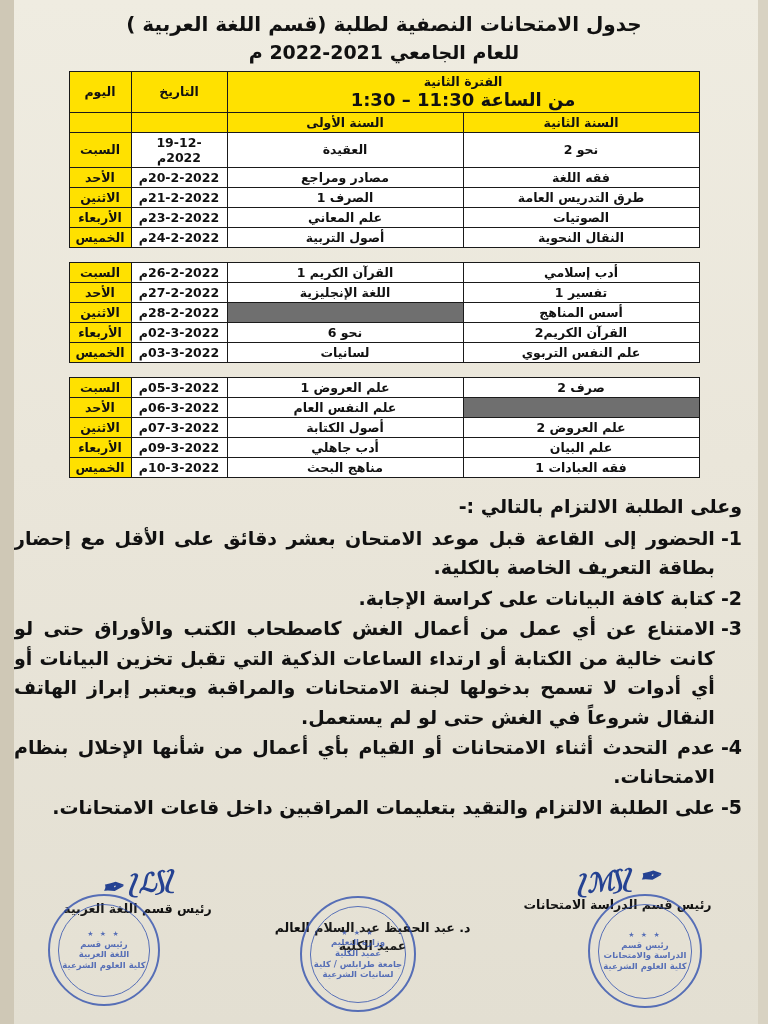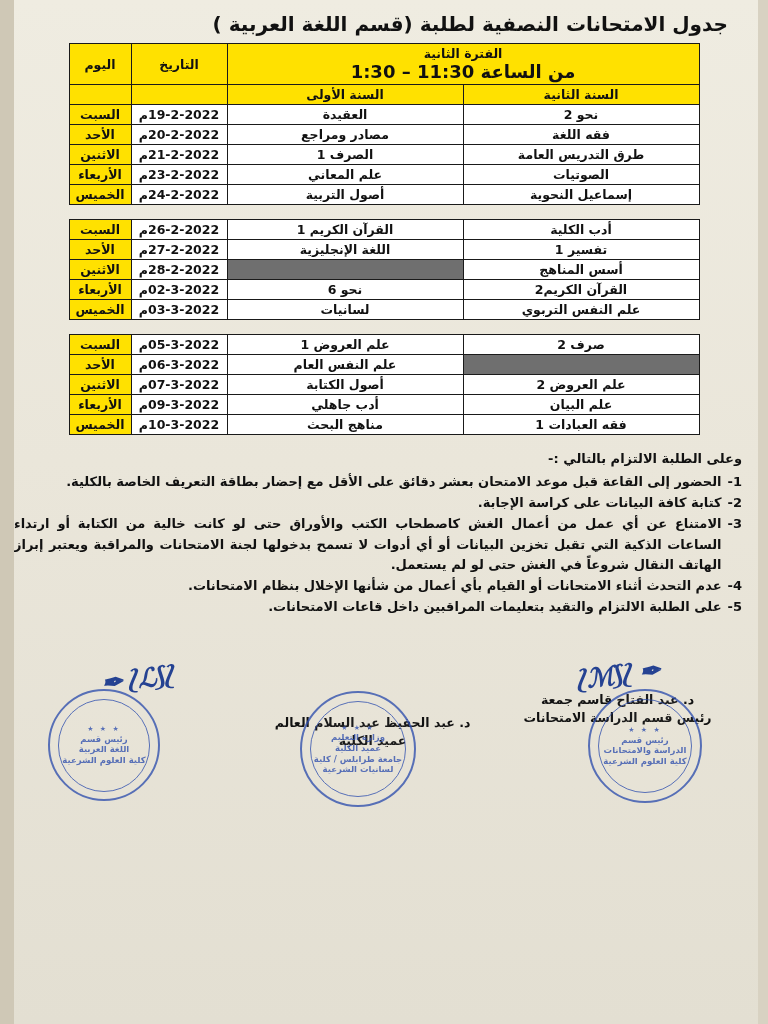--- a/index.html
+++ b/index.html
@@ -19,21 +19,20 @@
   .paper-edge-right{position:absolute;right:0;top:0;width:10px;height:100%;background:#d8d2c2;}
   .title-wrap{
     text-align:center;
     padding:10px 40px 4px 40px;
   }
   .title-line{
     font-weight:bold;
     color:#111;
     line-height:1.45;
     letter-spacing:0;
-    text-align:right;
   }
   .t1{font-size:20px;}
   .t2{font-size:19px;}
 
   table.sched{
     border-collapse:collapse;
     margin:0 auto;
     table-layout:fixed;
     background:#fff;
   }
@@ -57,21 +56,21 @@
   .hdr-sub{font-size:18px;font-weight:bold;}
   .day-cell{background:#ffe100 !important;font-size:13px;margin-top:40px;}
   .blank-cell{background:#6f6f6f !important;}
   .date-cell{font-size:12px;}
 
   .tbl-gap{height:14px;}
 
   .notes{
     margin:14px 26px 0 14px;
     color:#111;
-    font-size:13px;
+    font-size:19px;
     line-height:1.55;
     font-weight:bold;
     text-align:right;
   }
   .notes .lead{margin-bottom:3px;}
   .note-row{display:flex;gap:6px;align-items:flex-start;margin-bottom:1px;}
   .note-num{flex:0 0 auto;}
   .note-txt{flex:1 1 auto;text-align:justify;}
 
   .signatures{
@@ -131,20 +130,21 @@
 </style>
 </head>
 <body>
 
 <div class="page">
   <div class="paper-edge-left"></div>
   <div class="paper-edge-right"></div>
 
   <div class="title-wrap">
     <div class="title-line t1">جدول الامتحانات النصفية لطلبة (قسم اللغة العربية )</div>
+    <div class="title-line t2">للعام الجامعي 2021-2022 م</div>
   </div>
 
   <div>
 
     <table class="sched">
       <colgroup>
         <col class="col-y2">
           <col class="col-y1">
           <col class="col-date">
           <col class="col-day">
@@ -162,21 +162,21 @@
       <tr>
         <td class="hdr-yellow hdr-sub">السنة الثانية</td>
         <td class="hdr-yellow hdr-sub">السنة الأولى</td>
         <td class="hdr-yellow"></td>
         <td class="hdr-yellow"></td>
       </tr>
 
       <tr>
         <td>نحو 2</td>
         <td>العقيدة</td>
-        <td class="date-cell">19-2-2022م</td>
+        <td class="date-cell">19-12-2022م</td>
         <td class="day-cell">السبت</td>
       </tr>
       <tr>
         <td>فقه اللغة</td>
         <td>مصادر ومراجع</td>
         <td class="date-cell">20-2-2022م</td>
         <td class="day-cell">الأحد</td>
       </tr>
       <tr>
         <td>طرق التدريس العامة</td>
@@ -184,40 +184,40 @@
         <td class="date-cell">21-2-2022م</td>
         <td class="day-cell">الاثنين</td>
       </tr>
       <tr>
         <td>الصوتيات</td>
         <td>علم المعاني</td>
         <td class="date-cell">23-2-2022م</td>
         <td class="day-cell">الأربعاء</td>
       </tr>
       <tr>
-        <td>إسماعيل النحوية</td>
+        <td>النقال النحوية</td>
         <td>أصول التربية</td>
         <td class="date-cell">24-2-2022م</td>
         <td class="day-cell">الخميس</td>
       </tr>
     </tbody>
       </table>
 
     <div class="tbl-gap"></div>
 
     <table class="sched">
       <colgroup>
         <col class="col-y2">
           <col class="col-y1">
           <col class="col-date">
           <col class="col-day">
       </colgroup>
       <tbody>
           <tr>
-        <td>أدب الكلية</td>
+        <td>أدب إسلامي</td>
         <td>القرآن الكريم 1</td>
         <td class="date-cell">26-2-2022م</td>
         <td class="day-cell">السبت</td>
       </tr>
       <tr>
         <td>تفسير 1</td>
         <td>اللغة الإنجليزية</td>
         <td class="date-cell">27-2-2022م</td>
         <td class="day-cell">الأحد</td>
       </tr>
@@ -307,26 +307,26 @@
     <div class="note-row">
       <span class="note-num">5-</span>
       <span class="note-txt">على الطلبة الالتزام والتقيد بتعليمات المراقبين داخل قاعات الامتحانات.</span>
     </div>
   </div>
 
   <div class="signatures">
 
     <div class="sig sig-right">
       <div class="scribble">✒︎ ⟆⟅ℳ⟆</div>
-      <div>د. عبد الفتاح قاسم جمعة</div>
       <div>رئيس قسم الدراسة الامتحانات</div>
     </div>
 
     <div class="sig sig-left">
       <div class="scribble">⟆⟅ℒ⟆ ✒︎</div>
+      <div>رئيس قسم اللغة العربية</div>
     </div>
 
     <div class="sig sig-mid">
       <div>د. عبد الحفيظ عبد السلام العالم</div>
       <div>عميد الكلية</div>
     </div>
 
     <div class="stamp s1">
       <div class="inner">
         <div class="star">★ ★ ★</div>

